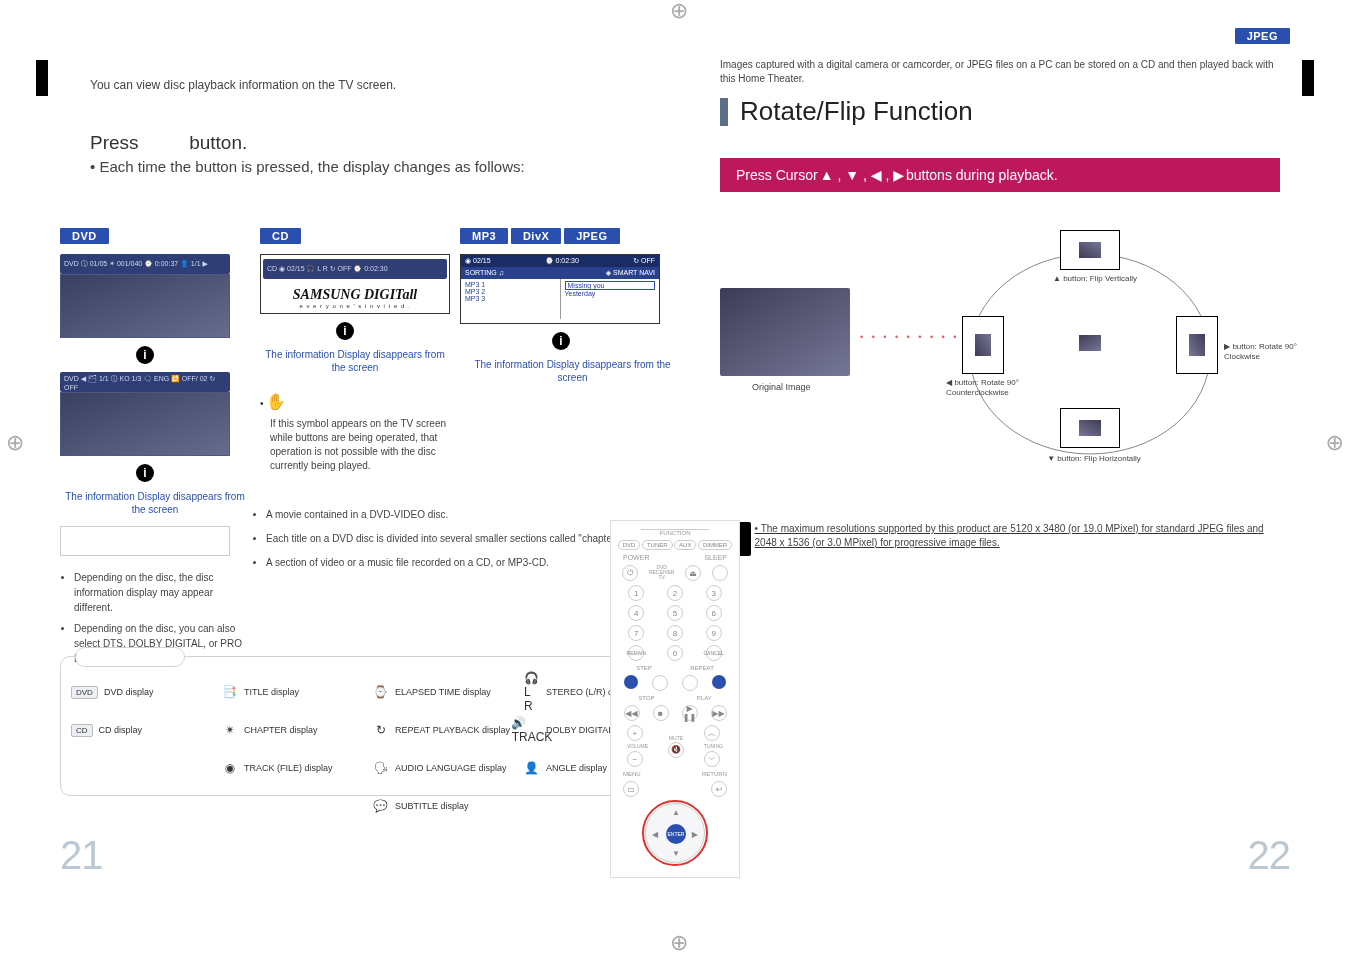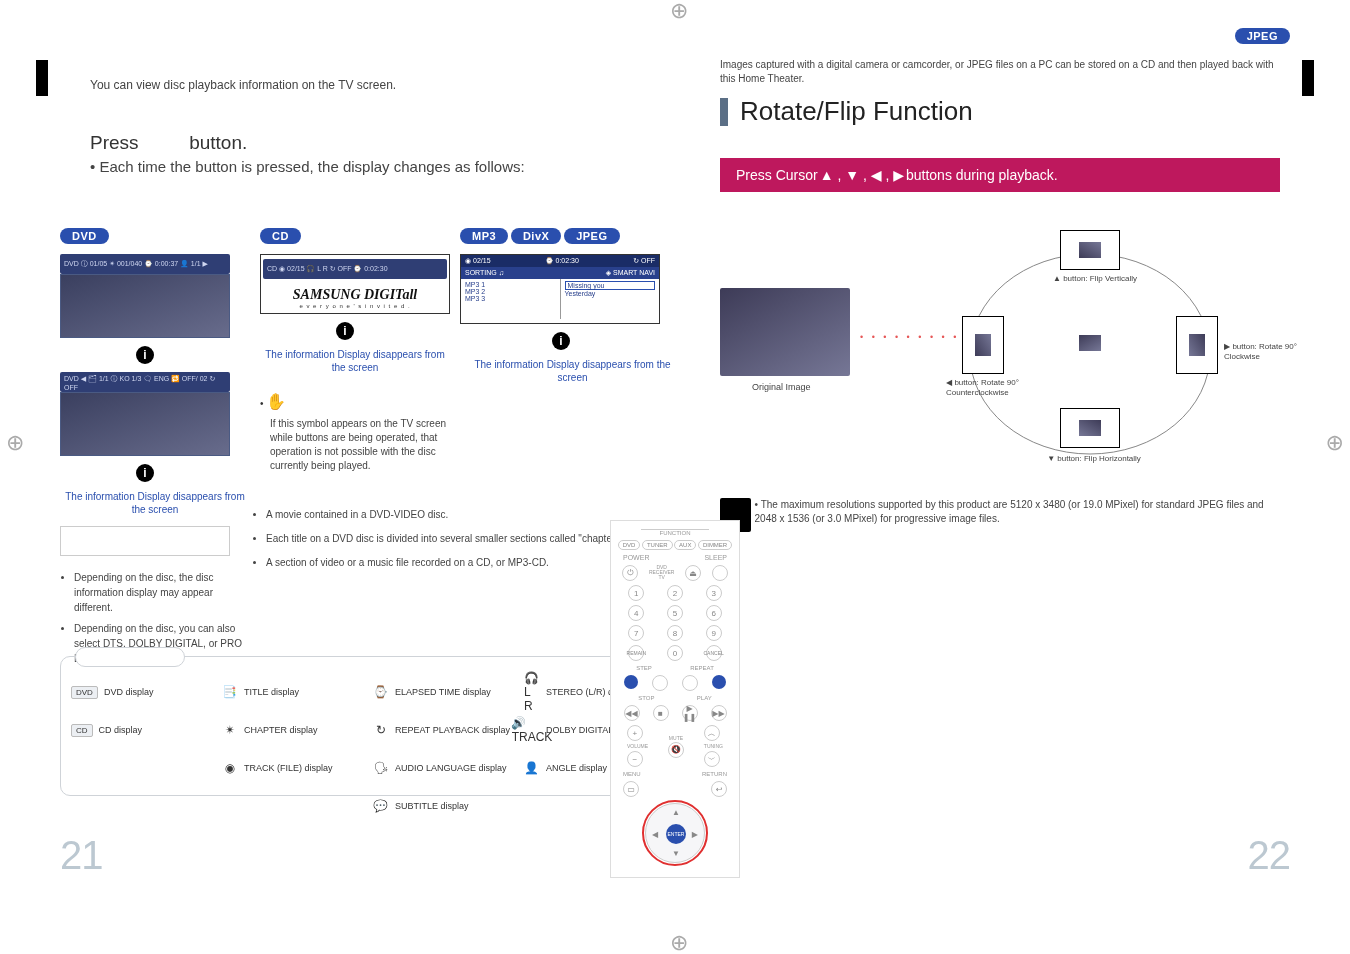--- a/index.html
+++ b/index.html
@@ -30,21 +30,21 @@
   .pnum { position: absolute; bottom: 40px; font-size: 40px; color: #bcc8d1; font-weight: 300; letter-spacing: -1px;}
   .pnum-l { left: 0; }
   .pnum-r { right: 0; }
 
   
   .intro-line { font-size: 12px; color: #444; margin-top: 50px; margin-left: 30px;}
   .press { font-size: 19px; color: #333; margin-top: 40px; margin-left: 30px;}
   .press .gap { display:inline-block; width: 40px;}
   .press-sub { font-size: 15px; color: #444; margin-left: 30px; margin-top:4px;}
 
-  .pill { display: inline-block; background: #2a4fae; color: #fff; border-radius: 8px; padding: 2px 12px; font-size: 11px; font-weight: bold; letter-spacing:0.5px;}
+  .pill { display: inline-block; background: #2a4fae; color: #fff; border-radius: 1px; padding: 2px 12px; font-size: 11px; font-weight: bold; letter-spacing:0.5px;}
 
   .cols { position: absolute; top: 200px; left: 0; width: 640px; }
   .col { position: absolute; }
   .col1 { left: 0; width: 190px; }
   .col2 { left: 200px; width: 190px; }
   .col3 { left: 400px; width: 225px; }
 
   .thumb { width: 170px; height: 64px; border:1px solid #4a5a83; background: linear-gradient(160deg,#3a3f5f,#686c8c); display:flex; align-items:center; justify-content:center; color:#fff; font-size:8px;}
   .osd-bar { width: 170px; height: 20px; background:#2f3e74; color:#cfd6f0; font-size:7px; display:flex; align-items:center; padding:0 4px; gap:4px; border-radius:2px;}
 
@@ -80,21 +80,21 @@
   .arrow-icons { display:inline-block; margin:0 2px;}
 
   .diagram-area { position:absolute; top:220px; left:60px; width:560px; height:230px;}
   .orig-thumb { position:absolute; top: 40px; left: 0; width:130px; height:88px; background: linear-gradient(150deg,#3d3b57,#767796); border-radius:2px;}
   .orig-label { position:absolute; top:134px; left:32px; font-size:9px; color:#444;}
   .dots { position:absolute; top:84px; left:140px; color:#e65757; letter-spacing:3px; font-size:9px;}
   .center-fig { position:absolute; border:1px solid #000; background:#fff; display:flex; align-items:center; justify-content:center;}
   .mini { width:22px; height:16px; background: linear-gradient(150deg,#3d3b57,#767796);}
   .fig-label { position:absolute; font-size:8px; color:#444; line-height:1.2;}
 
-  .note-row { position:absolute; top:470px; left:60px; display:flex; gap:4px; align-items:flex-start; width:560px;}
+  .note-row { position:absolute; top:494px; left:60px; display:flex; gap:4px; align-items:flex-start; width:560px;text-decoration:underline;}
   .note-icon { width:44px; height:34px; background:#000; border-radius:2px;}
   .note-text { font-size:10px; color:#444; line-height:1.4;}
 
   .remote { position:absolute; bottom:40px; left:-50px; width:130px;}
   .remote .rc-body { width:130px; background:#fff; border:1px solid #ddd; padding:8px 6px; font-size:7px; color:#999; text-align:center;}
   .rc-row { display:flex; justify-content:space-around; margin:4px 0;}
   .rc-btn, .rc-num { border:1px solid #ccc; border-radius:50%; width:16px; height:16px; display:inline-flex; align-items:center; justify-content:center; font-size:8px; color:#888;}
   .rc-pill { border:1px solid #ccc; border-radius:8px; font-size:6px; padding:1px 4px; color:#888;}
   .dpad { width:60px; height:60px; border:1px solid #ccc; border-radius:50%; margin:6px auto; position:relative; background:#f6f6f8;}
   .dpad .center { position:absolute; top:20px; left:20px; width:20px; height:20px; border-radius:50%; background:#2a4fae; color:#fff; font-size:5px; display:flex; align-items:center; justify-content:center; line-height:1;}

